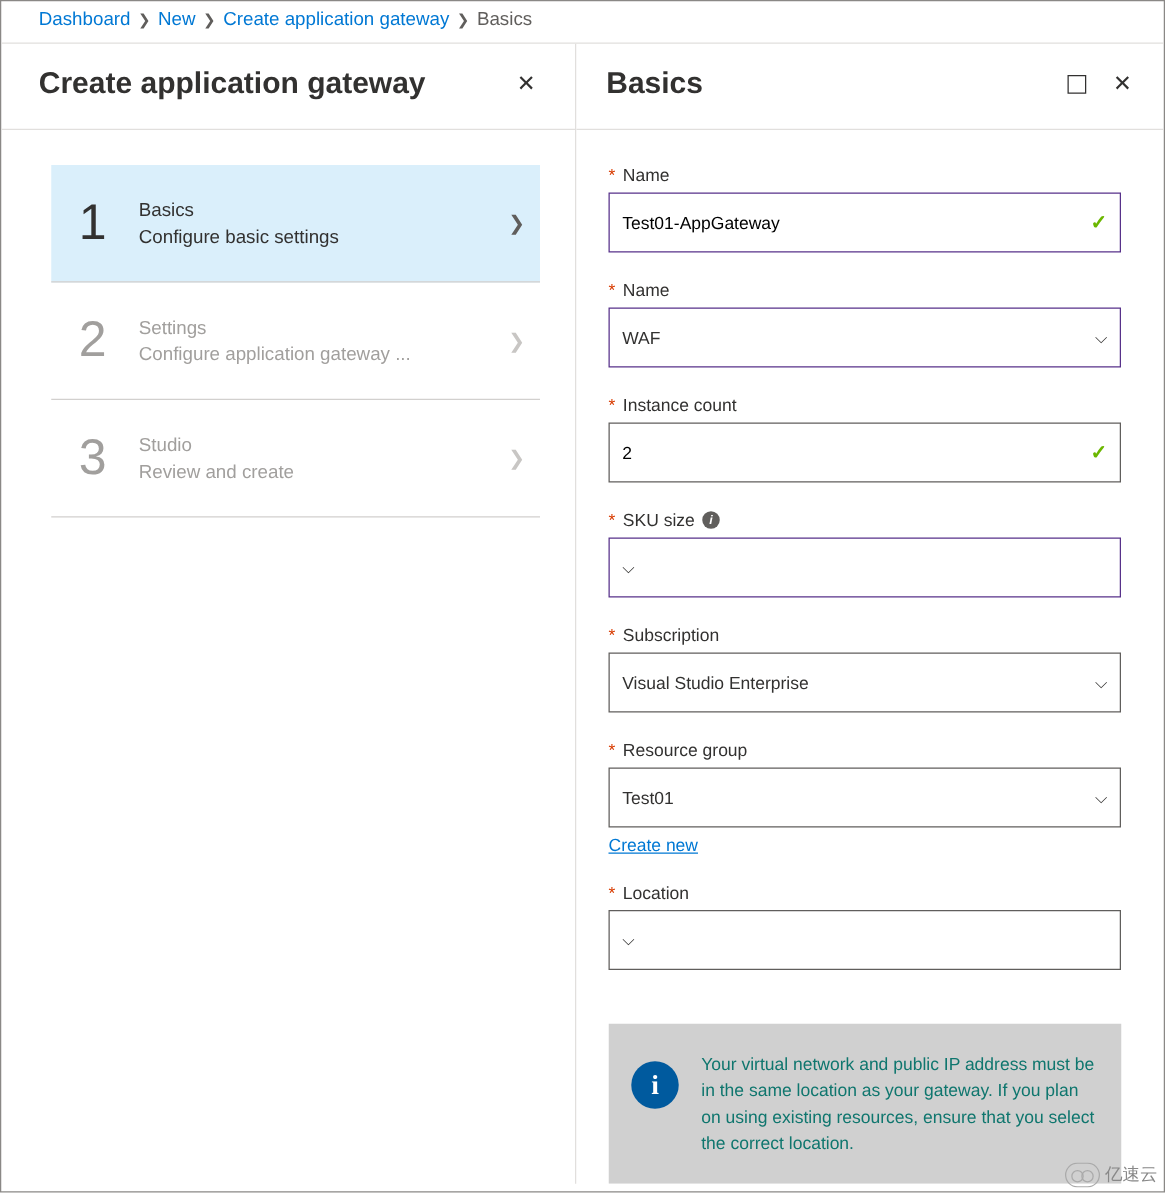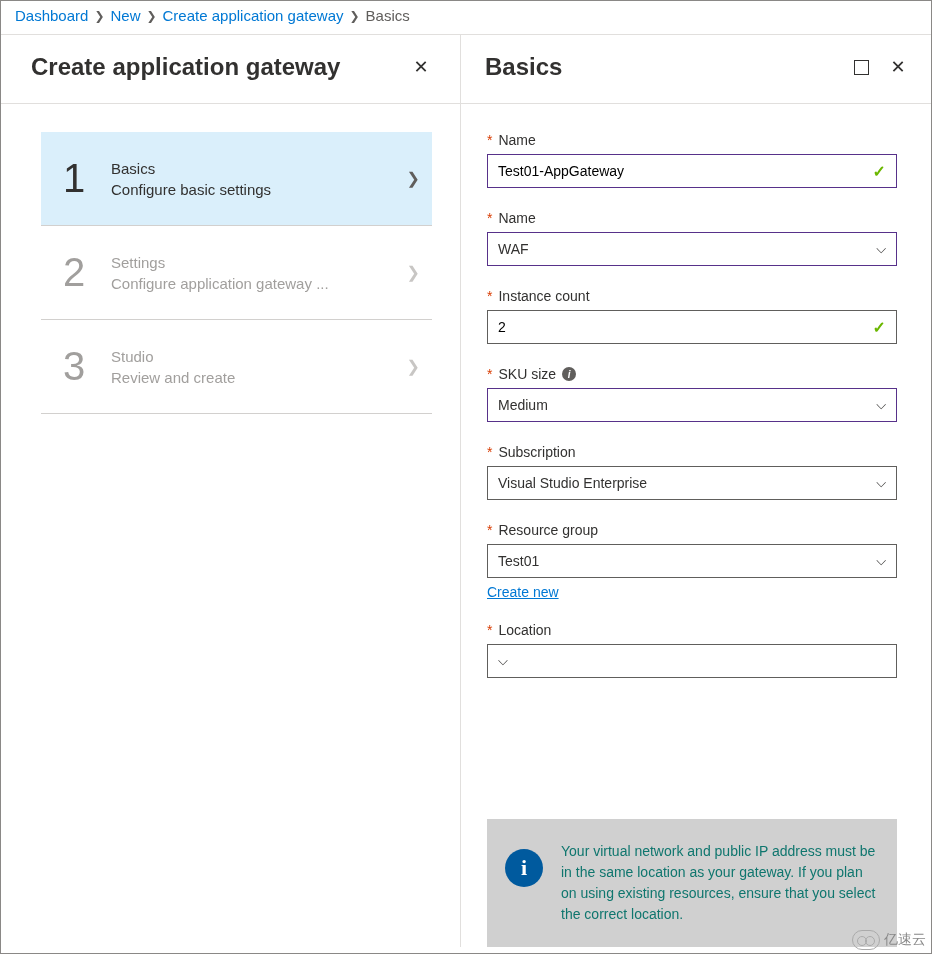--- a/index.html
+++ b/index.html
@@ -9,21 +9,21 @@
       color: #323130;
       background: #fff;
       width: 932px;
       height: 954px;
       overflow: hidden;
       border: 1px solid #8a8886;
     }
 
     
     .breadcrumb {
-      padding: 6px 20px 10px 14px;
+      padding: 6px 20px 10px 30px;
       border-bottom: 1px solid #e1dfdd;
       font-size: 15px;
       display: flex;
       align-items: center;
       gap: 6px;
       flex-wrap: wrap;
     }
     .breadcrumb a { color: #0078d4; text-decoration: none; cursor: pointer; }
     .breadcrumb .sep { color: #605e5c; font-size: 12px; }
     .breadcrumb .current { color: #605e5c; }
@@ -101,21 +101,21 @@
     .field-label .info {
       width: 14px; height: 14px; border-radius: 50%;
       background: #605e5c; color: #fff;
       display: inline-flex; align-items: center; justify-content: center;
       font-size: 10px; font-weight: bold; font-style: italic;
       margin-left: 2px;
     }
 
     .input-wrap {
       border: 1px solid #605e5c;
-      height: 34px;
+      height: 48px;
       display: flex;
       align-items: center;
       padding: 0 10px;
       background: #fff;
       position: relative;
     }
     .input-wrap.valid { border: 1px solid #57318a; }
     .input-wrap input {
       border: none; outline: none; flex: 1; font-size: 14px;
       font-family: inherit; background: transparent;
@@ -260,21 +260,20 @@
         </div>
       </div>
 
       <div class="field">
         <div class="field-label">
           <span class="req">*</span>
           <span>SKU size</span>
           <span class="info">i</span>
         </div>
         <div class="input-wrap valid select-wrap">
-          <span style="flex:1">Medium</span>
           <span class="chev">⌵</span>
         </div>
       </div>
 
       <div class="field">
         <div class="field-label">
             <span class="req">*</span>
             <span>Subscription</span>
           </div>
         <div class="input-wrap select-wrap">

